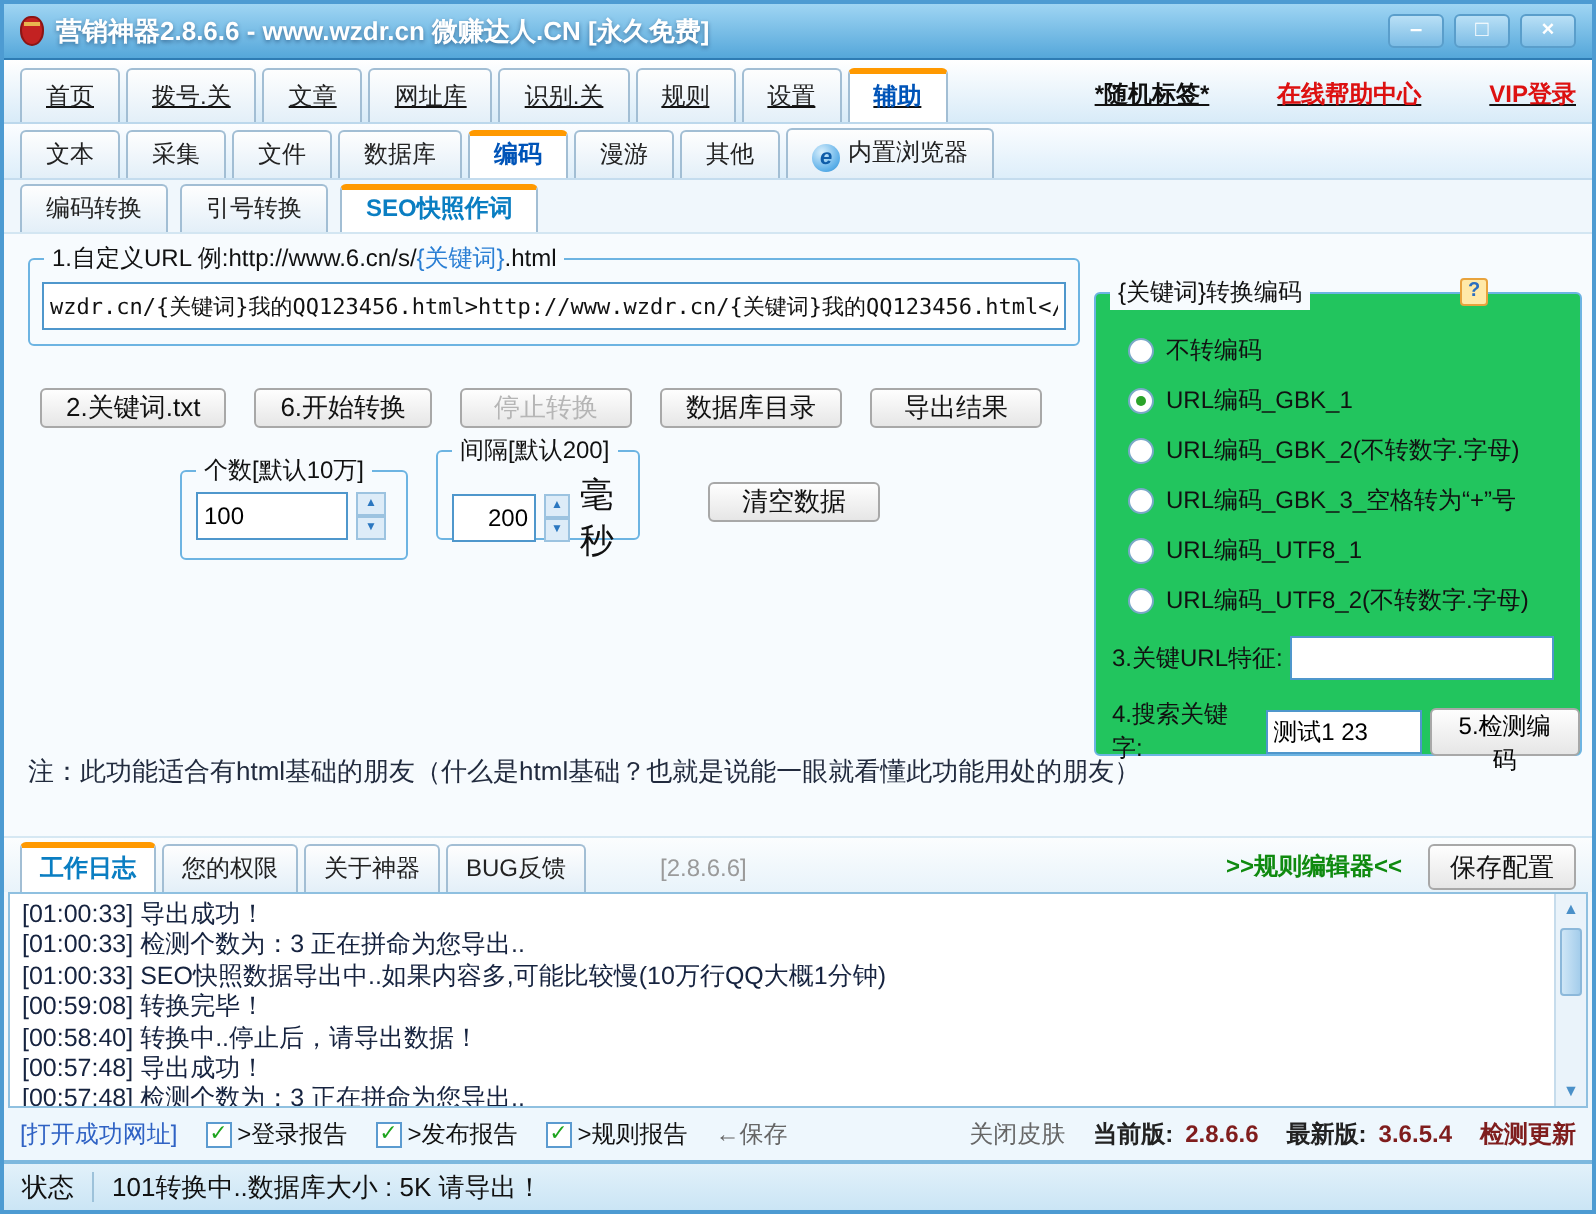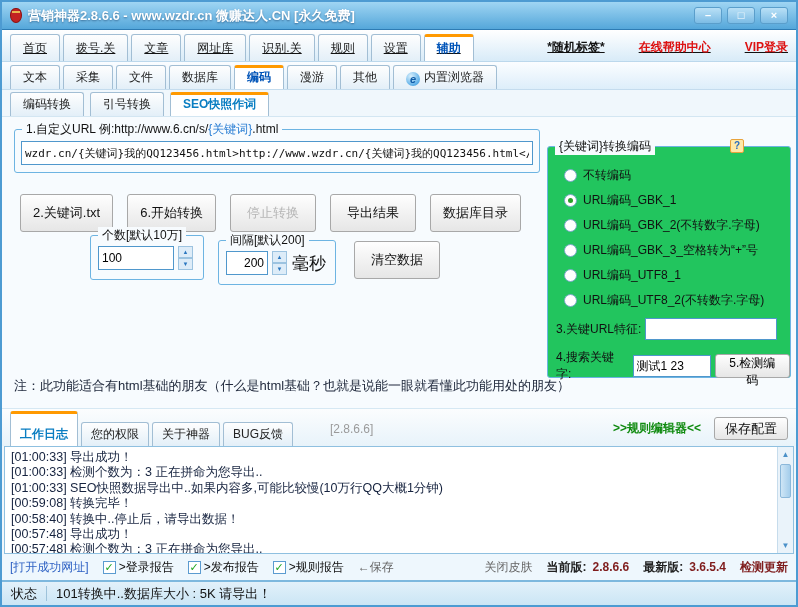--- a/index.html
+++ b/index.html
@@ -29,24 +29,24 @@
   .codenav .tab.selected { color: #0a7ec2; }
 
   
   .main { flex: 1; position: relative; background: #f7fbfe; }
   .group { position: absolute; border: 1px solid #6db4e2; border-radius: 3px; }
   .legend { position: absolute; top: -9px; left: 7px; background: #f7fbfe; padding: 0 4px; white-space: nowrap; font-size: 12px; color: #111; }
   .kw-blue { color: #2b7fd4; }
   .url-group { left: 12px; top: 12px; width: 526px; height: 44px; }
   .url-input { position: absolute; left: 6px; top: 11px; width: 512px; height: 24px; border: 1px solid #4f97cc; padding: 0 3px; font: 11px "DejaVu Sans Mono", monospace; color: #111; background: #fff; }
   .btnrow { position: absolute; left: 18px; top: 77px; display: flex; gap: 14px; }
-  .btn { height: 38px; min-width: 86px; padding: 0 12px; background: linear-gradient(#fefefe, #e6e6e6); border: 1px solid #a8a8a8; border-radius: 3px; font-size: 13px; color: #111; }
+  .btn { height: 20px; min-width: 86px; padding: 0 12px; background: linear-gradient(#fefefe, #e6e6e6); border: 1px solid #a8a8a8; border-radius: 3px; font-size: 13px; color: #111; }
   .btn.disabled { color: #b5b5b5; }
   .count-group { left: 88px; top: 118px; width: 114px; height: 45px; }
-  .interval-group { left: 216px; top: 123px; width: 118px; height: 45px; }
+  .interval-group { left: 216px; top: 108px; width: 102px; height: 45px; }
   .mini-input { border: 1px solid #4f97cc; height: 24px; padding: 0 3px; font-size: 12px; background: #fff; }
   .spin { width: 15px; height: 24px; display: inline-flex; flex-direction: column; margin-left: 4px; vertical-align: top; }
   .spin span { flex: 1; background: #ddecf8; border: 1px solid #9cc3e0; color: #2b77c0; font-size: 6px; line-height: 10px; text-align: center; }
   .group-inner { position: absolute; left: 7px; top: 10px; display: flex; align-items: center; }
   .unit { margin-left: 5px; font-size: 17px; }
   .clear-btn { position: absolute; left: 352px; top: 124px; }
 
   .encode-group { left: 545px; top: 29px; width: 244px; height: 232px; background: #22c55e; }
   .help-icon { position: absolute; top: -8px; right: 46px; width: 14px; height: 14px; background: #ffe9a8; border: 1px solid #e8a33d; border-radius: 2px; color: #2b6fc0; font-size: 10px; font-weight: bold; line-height: 12px; text-align: center; }
   .radio-list { padding: 20px 0 0 16px; }
@@ -54,21 +54,21 @@
   .radio { width: 13px; height: 13px; border-radius: 50%; border: 1px solid #7aa8c8; background: #fff; flex: 0 0 13px; position: relative; }
   .radio.on::after { content: ""; position: absolute; left: 3px; top: 3px; width: 5px; height: 5px; border-radius: 50%; background: #2aa32a; }
   .field-row { display: flex; align-items: center; margin: 9px 0 0 8px; gap: 4px; }
   .field-row input { border: 1px solid #4f97cc; height: 22px; padding: 0 3px; font-size: 12px; }
   .small-btn { height: 24px; padding: 0 8px; background: linear-gradient(#fefefe, #e6e6e6); border: 1px solid #a8a8a8; border-radius: 3px; font-size: 12px; }
   .note { position: absolute; left: 12px; top: 260px; color: #222b3e; font-size: 13px; }
 
   
   .bottomtabs { flex: 0 0 28px; display: flex; align-items: flex-end; padding: 2px 8px 0 8px; gap: 3px; background: linear-gradient(#fbfdfe, #e8f3fa); border-top: 1px solid #d6e8f3; }
   .bottomtabs .tab { padding: 3px 9px; font-size: 12px; }
-  .bottomtabs .tab.selected { padding-top: 12px; color: #0a7ec2; }
+  .bottomtabs .tab.selected { padding-top: 2px; color: #0a7ec2; }
   .ver-gray { color: #9a9a9a; margin-left: 34px; align-self: center; }
   .rule-editor { margin-left: auto; color: #0f8a0f; font-weight: bold; align-self: center; }
   .save-config { align-self: center; margin-left: 10px; height: 23px; min-width: 70px; padding: 0 10px; }
 
   
   .log { flex: 0 0 108px; margin: 0 2px; background: #fff; border: 1px solid #8fc0e0; position: relative; overflow: hidden; }
   .log-lines { padding: 3px 20px 3px 6px; font-size: 12.5px; line-height: 15.4px; color: #16233f; }
   .scrollbar { position: absolute; right: 0; top: 0; bottom: 0; width: 16px; background: #eaf3fa; border-left: 1px solid #c6dcec; display: flex; flex-direction: column; align-items: stretch; }
   .sb-arrow { height: 15px; color: #4a90c8; font-size: 8px; line-height: 15px; text-align: center; }
   .sb-thumb { height: 34px; margin: 2px; background: linear-gradient(90deg, #cfe6f6, #a4cdeb); border: 1px solid #8cb8da; border-radius: 2px; }
@@ -140,22 +140,22 @@
 
     <div class="group url-group">
       <span class="legend"><span>1.自定义URL  例:http://www.6.cn/s/</span><span class="kw-blue">{关键词}</span><span>.html</span></span>
       <input class="url-input" type="text" value="wzdr.cn/{关键词}我的QQ123456.html&gt;http://www.wzdr.cn/{关键词}我的QQ123456.html&lt;/a&gt;" style="">
     </div>
 
     <div class="btnrow">
       <button class="btn">2.关键词.txt</button>
       <button class="btn">6.开始转换</button>
       <button class="btn disabled">停止转换</button>
+      <button class="btn">数据库目录</button>
       <button class="btn">导出结果</button>
-      <button class="btn">数据库目录</button>
     </div>
 
     <div class="group count-group">
       <span class="legend">个数[默认10万]</span>
       <span class="group-inner">
         <input class="mini-input" style="width: 76px;" type="text" value="100">
         <span class="spin">
             <span>▲</span>
             <span>▼</span>
           </span>

